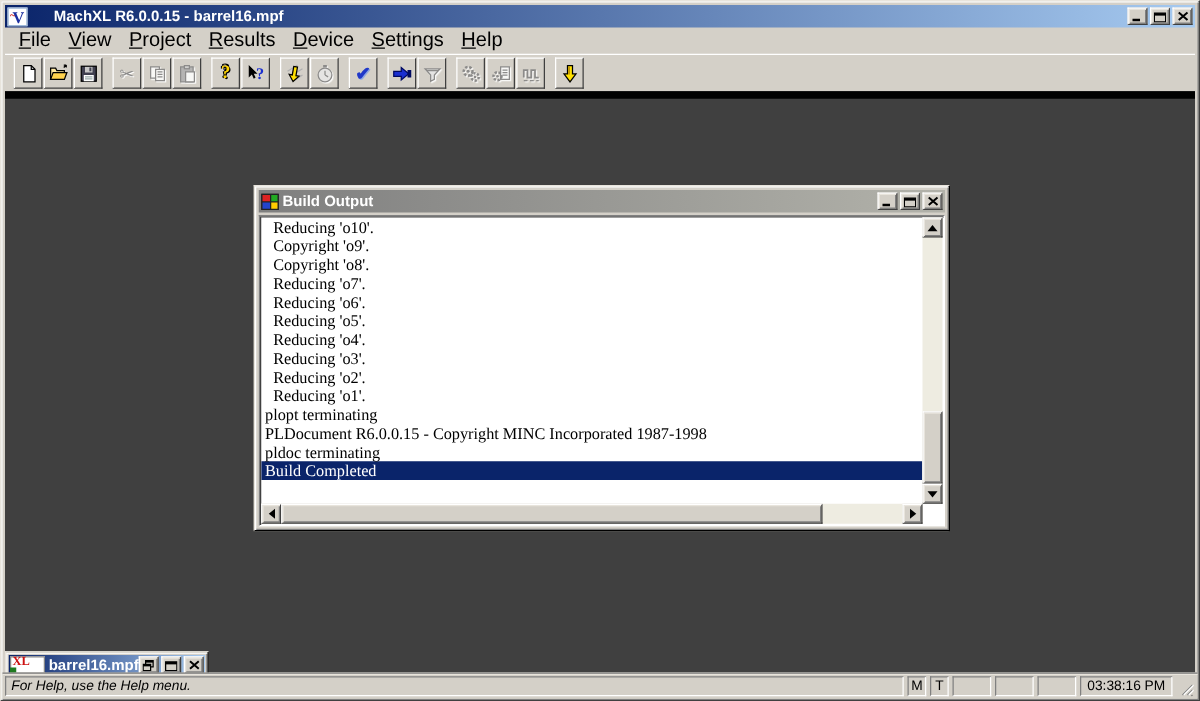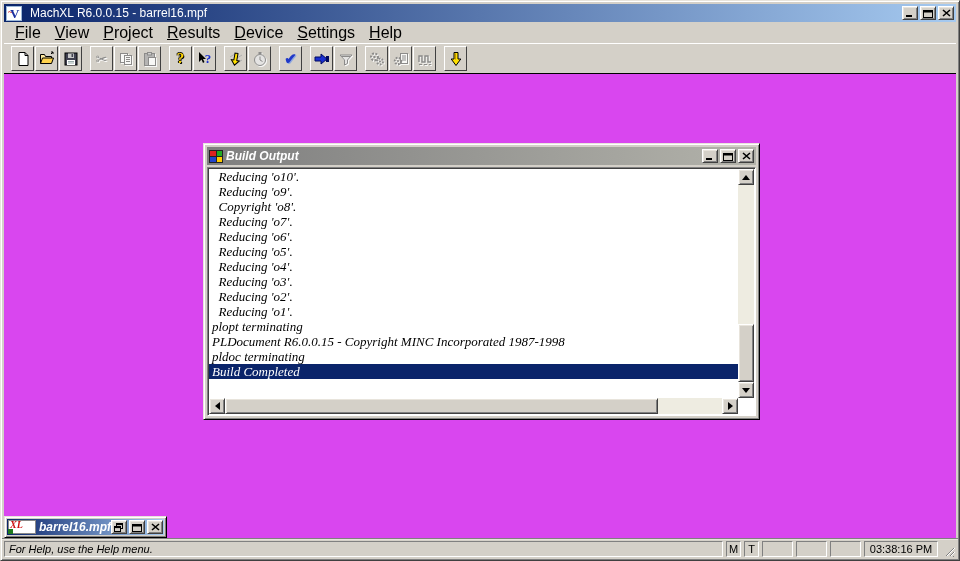--- a/index.html
+++ b/index.html
@@ -7,21 +7,21 @@
   body { font-family:"Liberation Sans", sans-serif; background:#d4d0c8; position:relative; }
 
   .screen { position:absolute; inset:0; background:#d4d0c8;
             border:1px solid; border-color:#e8e4dc #404040 #404040 #e8e4dc;
             box-shadow: inset 1px 1px 0 #fff, inset -1px -1px 0 #808080; }
 
   
   .titlebar { position:absolute; left:3px; top:3px; right:3px; height:18px;
               background:linear-gradient(to right,#0a246a,#a6caf0);
               display:flex; align-items:center; padding:0 2px; }
-  .titlebar .ttext { color:#fff; font-weight:normal; font-size:12px; margin-left:8px;
+  .titlebar .ttext { color:#fff; font-weight:bold; font-size:12px; margin-left:21px;
                      white-space:nowrap; flex:1; }
   .appicon { width:16px; height:15px; background:#fff; border:1px solid #9db8d8;
              position:relative; font-family:"Liberation Serif",serif; }
   .appicon .v { position:absolute; left:3px; top:-1px; color:#1b2fa0; font-weight:bold; font-size:13px; }
   .appicon .wave { position:absolute; left:1px; top:0px; color:#cc1111; font-weight:bold; font-size:9px; }
 
   .wbtns { display:flex; gap:2px; }
   .wbtn { width:16px; height:14px; background:#d4d0c8;
           border:1px solid; border-color:#fff #404040 #404040 #fff;
           box-shadow: inset 1px 1px 0 #e8e4dc, inset -1px -1px 0 #808080;
@@ -45,22 +45,22 @@
   .tbtn svg { display:block; }
   .tbtn.dis svg { filter:grayscale(1) drop-shadow(1px 1px 0 #ffffff); opacity:.85; }
   .help-q { color:#ffd400; font-family:"Liberation Serif",serif; font-size:15px; font-weight:bold;
             text-shadow:1px 1px 0 #000, -1px 0 0 #000, 0 -1px 0 #000; }
   .ctx { display:flex; align-items:flex-start; }
   .ctx .q { color:#1a2fd0; font-family:"Liberation Serif",serif; font-size:13px; font-weight:bold; margin-left:-2px; }
   .check { color:#2038c8; font-size:15px; font-weight:bold; text-shadow:1px 1px 0 #8fa8e0; }
   .cutg { color:#8a8a8a; font-size:14px; text-shadow:1px 1px 0 #fff; }
 
   
-  .client { position:absolute; left:3px; top:72px; right:3px; bottom:22px; background:#d946ef;
-            border-top:1px solid #000000;font-style:italic; }
+  .client { position:absolute; left:3px; top:72px; right:3px; bottom:22px; background:#404040;
+            border-top:6px solid #000000; }
 
   
   .win { position:absolute; background:#d4d0c8;
          border:1px solid; border-color:#e8e4dc #000 #000 #e8e4dc;
          box-shadow: inset 1px 1px 0 #fff, inset -1px -1px 0 #808080;
          padding:3px; }
   .bo-win { left:199px; top:69px; width:557px; height:277px; }
   .bo-title { height:18px; background:linear-gradient(to right,#7f7f7f,#b2b2aa);
               display:flex; align-items:center; padding:0 2px; }
   .bo-title .ttext { color:#fff; font-weight:bold; font-size:12px; margin-left:3px; flex:1; }
@@ -302,21 +302,21 @@
             <svg width="9" height="8">
                 <path d="M1 1 L8 7 M8 1 L1 7" stroke="#000" stroke-width="1.6"></path>
               </svg>
           </span>
         </span>
       </div>
 
       <div class="listbox">
         <div class="lb-rows">
             <div class="lb-row">  Reducing 'o10'.</div>
-            <div class="lb-row">  Reducing 'o9'.</div>
+            <div class="lb-row">  Copyright 'o9'.</div>
             <div class="lb-row">  Copyright 'o8'.</div>
             <div class="lb-row">  Reducing 'o7'.</div>
             <div class="lb-row">  Reducing 'o6'.</div>
             <div class="lb-row">  Reducing 'o5'.</div>
             <div class="lb-row">  Reducing 'o4'.</div>
             <div class="lb-row">  Reducing 'o3'.</div>
             <div class="lb-row">  Reducing 'o2'.</div>
             <div class="lb-row">  Reducing 'o1'.</div>
             <div class="lb-row">plopt terminating</div>
             <div class="lb-row">PLDocument R6.0.0.15 - Copyright MINC Incorporated 1987-1998</div>

